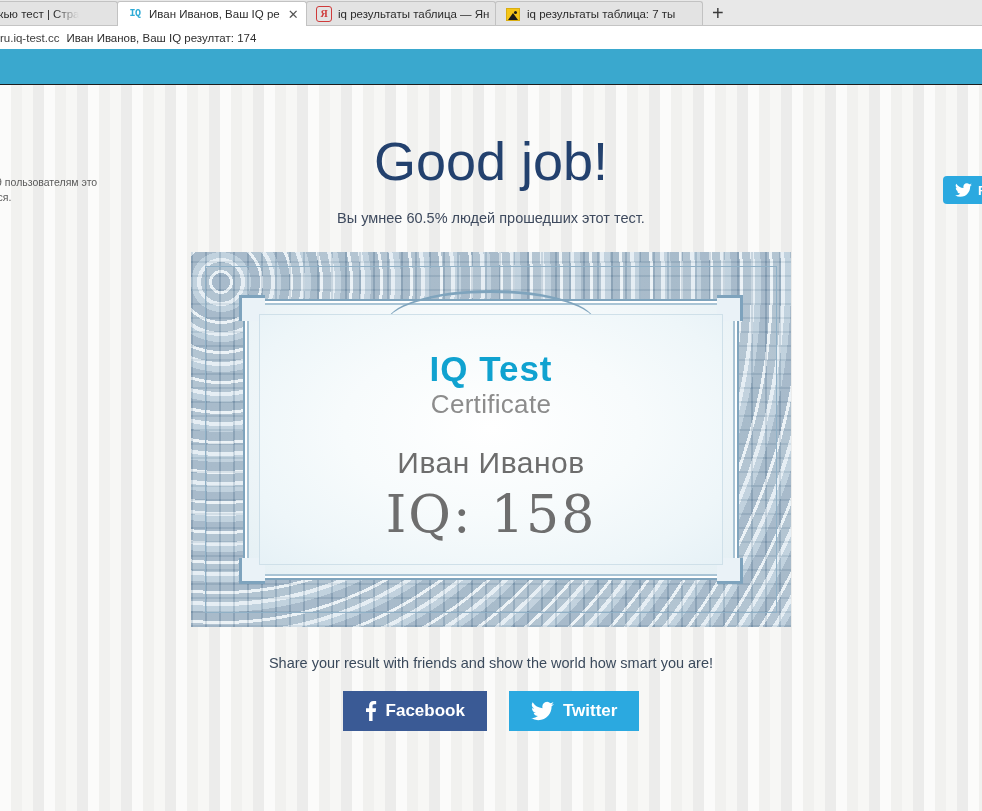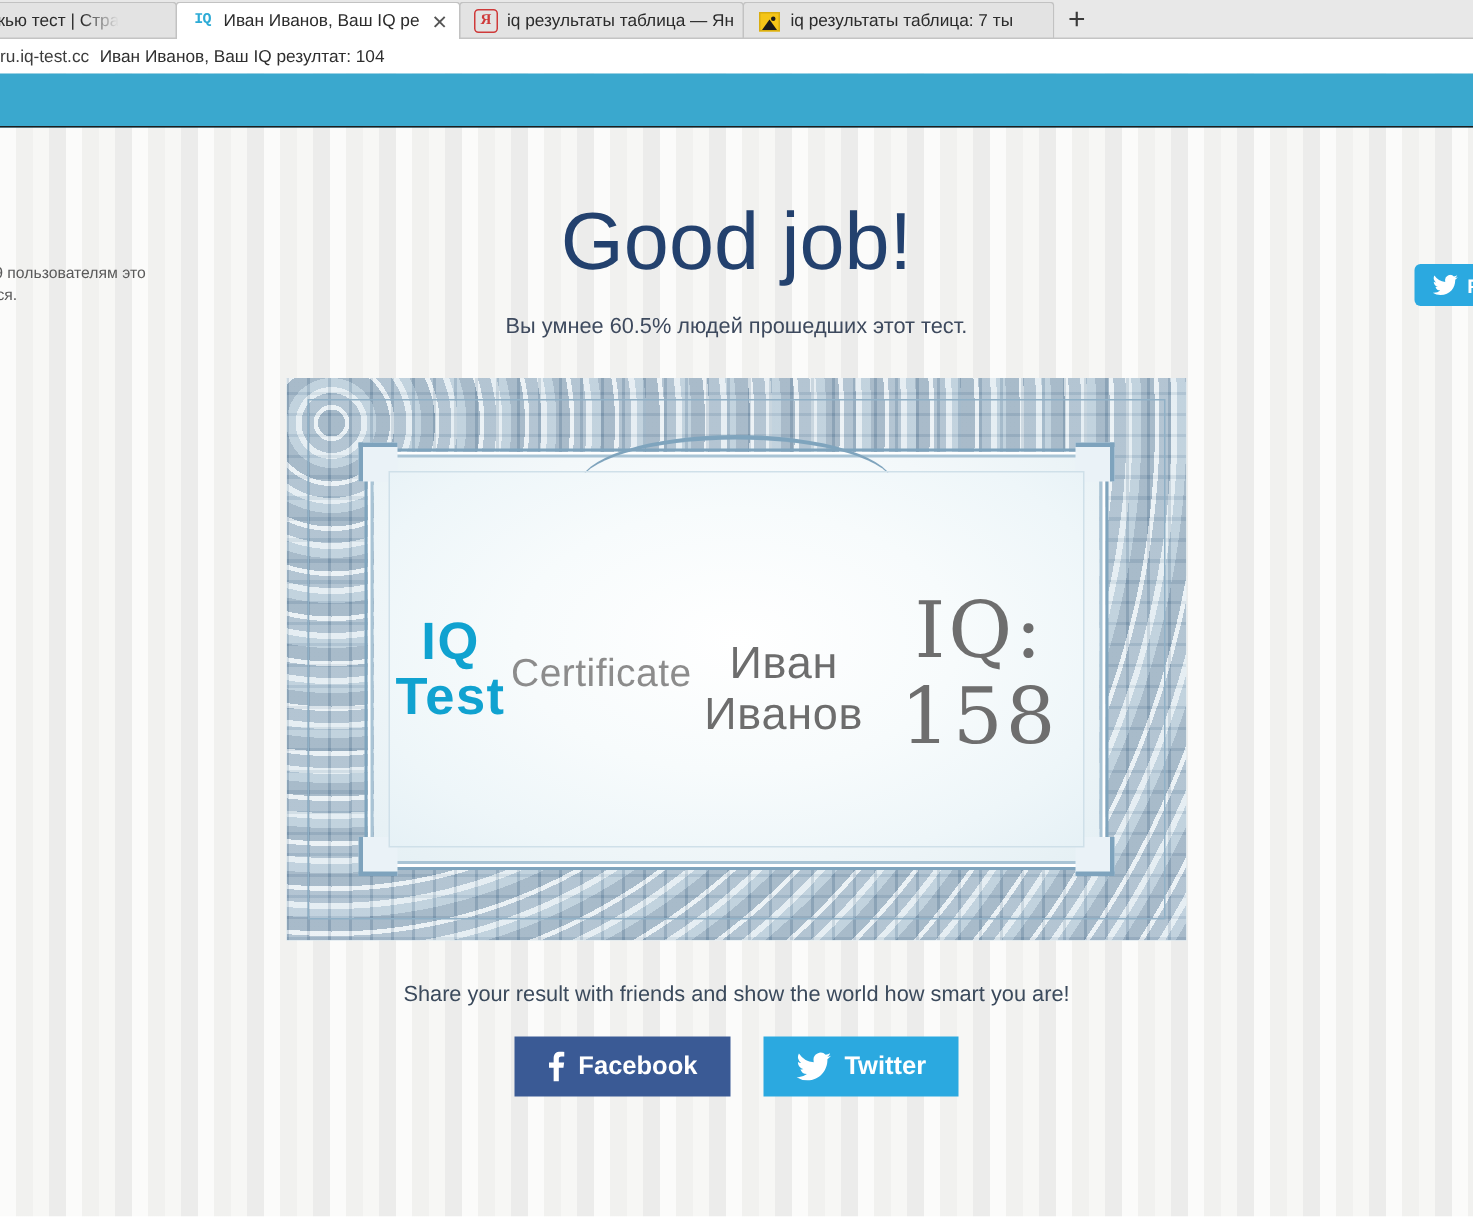--- a/index.html
+++ b/index.html
@@ -260,23 +260,23 @@
     border: 2px solid #7fa4bd;
     border-radius: 2px;
     box-shadow: inset 0 0 0 2px #ffffff, inset 0 0 0 4px #a9c4d5;
   }
   .cert-inner {
     position: absolute;
     left: 68px; right: 68px; top: 62px; bottom: 62px;
     background: radial-gradient(ellipse at 50% 45%, #ffffff 0%, #f7fbfc 45%, #eef6f9 78%, #e6f1f6 100%);
     border: 1px solid #cfe0e9;
     display: flex;
-    flex-direction: row;
-    align-items: center;
-    justify-content: flex-end;
+    flex-direction: column;
+    align-items: center;
+    justify-content: center;
     padding-top: 16px;
   }
   
   .cert-arch {
     position: absolute;
     left: 50%;
     transform: translateX(-50%);
     top: 38px;
     width: 210px;
     height: 34px;
@@ -380,21 +380,21 @@
           <span class="fav-img"></span>
         </span>
       <span class="tab-title">iq результаты таблица: 7 ты</span>
     </div>
 
     <div class="newtab">+</div>
   </div>
 
   <div class="urlbar">
     <span class="u-host">ru.iq-test.cc</span>
-    <span class="u-title">Иван Иванов, Ваш IQ резултат: 104</span>
+    <span class="u-title">Иван Иванов, Ваш IQ резултат: 174</span>
   </div>
 </div>
 
 <div class="page">
 
   <div class="site-header"></div>
 
   <div class="fb-like">253 109 пользователям это нравится.</div>
 
   <div class="tw-follow">

